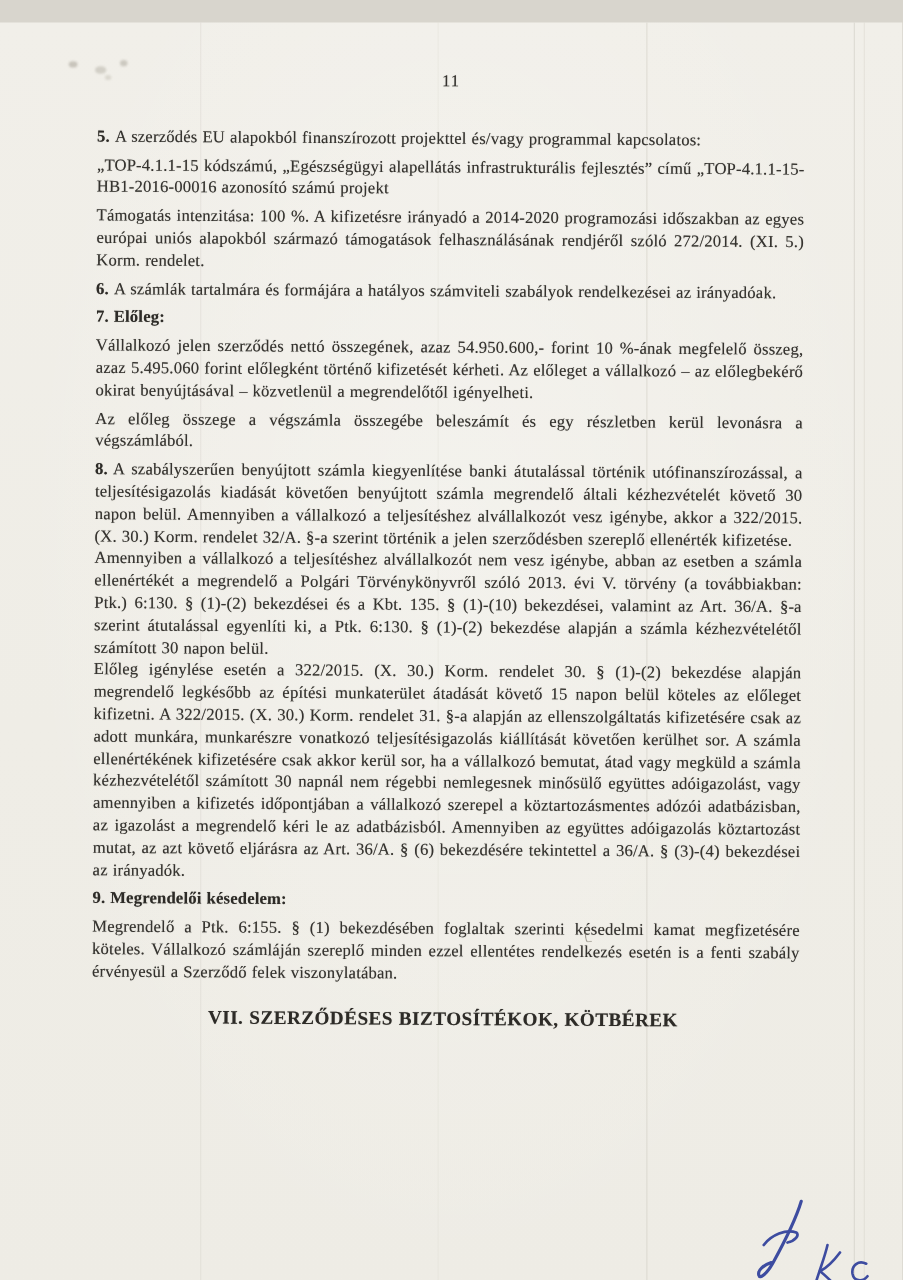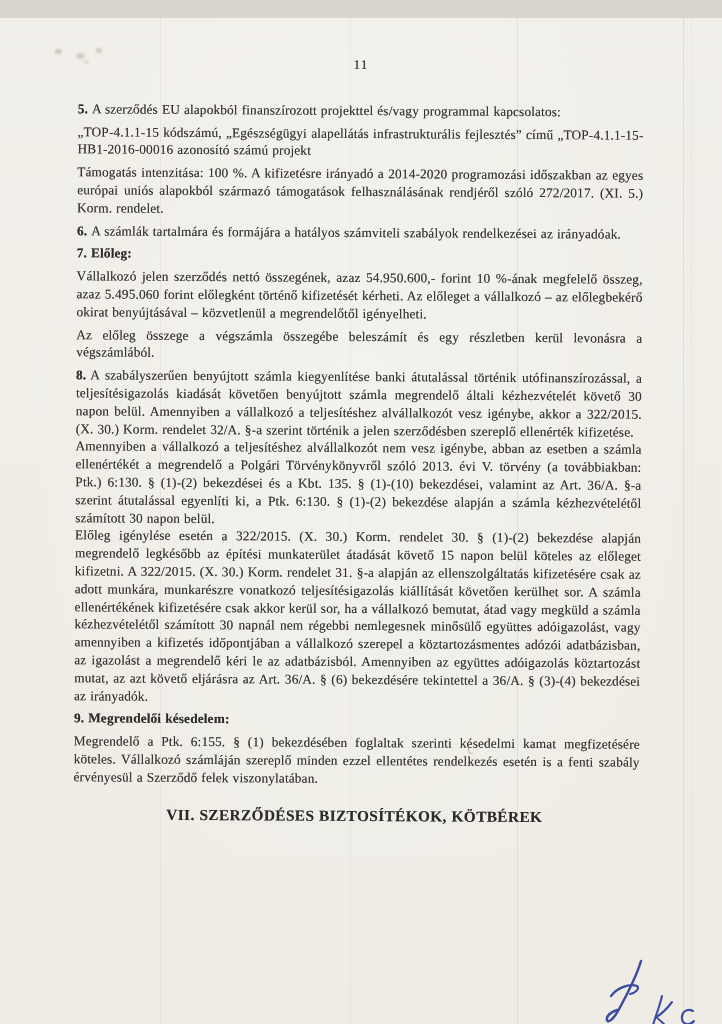--- a/index.html
+++ b/index.html
@@ -89,21 +89,21 @@
   <div class="speck sp3"></div>
   <div class="speck sp4"></div>
 
   <div class="content">
     <div class="page-num">11</div>
 
     <p class="para"><b class="lead">5.</b><span>A szerződés EU alapokból finanszírozott projekttel és/vagy programmal kapcsolatos:</span></p>
 
     <p class="para"><span>„TOP-4.1.1-15 kódszámú, „Egészségügyi alapellátás infrastrukturális fejlesztés” című „TOP-4.1.1-15-HB1-2016-00016 azonosító számú projekt</span></p>
 
-    <p class="para"><span>Támogatás intenzitása: 100 %. A kifizetésre irányadó a 2014-2020 programozási időszakban az egyes európai uniós alapokból származó támogatások felhasználásának rendjéről szóló 272/2017. (XI. 5.) Korm. rendelet.</span></p>
+    <p class="para"><span>Támogatás intenzitása: 100 %. A kifizetésre irányadó a 2014-2020 programozási időszakban az egyes európai uniós alapokból származó támogatások felhasználásának rendjéről szóló 272/2014. (XI. 5.) Korm. rendelet.</span></p>
 
     <p class="para gap-top"><b class="lead">6.</b><span>A számlák tartalmára és formájára a hatályos számviteli szabályok rendelkezései az irányadóak.</span></p>
 
     <p class="sec-heading">7. Előleg:</p>
 
     <p class="para"><span>Vállalkozó jelen szerződés nettó összegének, azaz 54.950.600,- forint 10 %-ának megfelelő összeg, azaz 5.495.060 forint előlegként történő kifizetését kérheti. Az előleget a vállalkozó – az előlegbekérő okirat benyújtásával – közvetlenül a megrendelőtől igényelheti.</span></p>
 
     <p class="para"><span>Az előleg összege a végszámla összegébe beleszámít és egy részletben kerül levonásra a végszámlából.</span></p>
 
     <p class="para tight gap-top"><b class="lead">8.</b><span>A szabályszerűen benyújtott számla kiegyenlítése banki átutalással történik utófinanszírozással, a teljesítésigazolás kiadását követően benyújtott számla megrendelő általi kézhezvételét követő 30 napon belül. Amennyiben a vállalkozó a teljesítéshez alvállalkozót vesz igénybe, akkor a 322/2015. (X. 30.) Korm. rendelet 32/A. §-a szerint történik a jelen szerződésben szereplő ellenérték kifizetése.</span></p>

